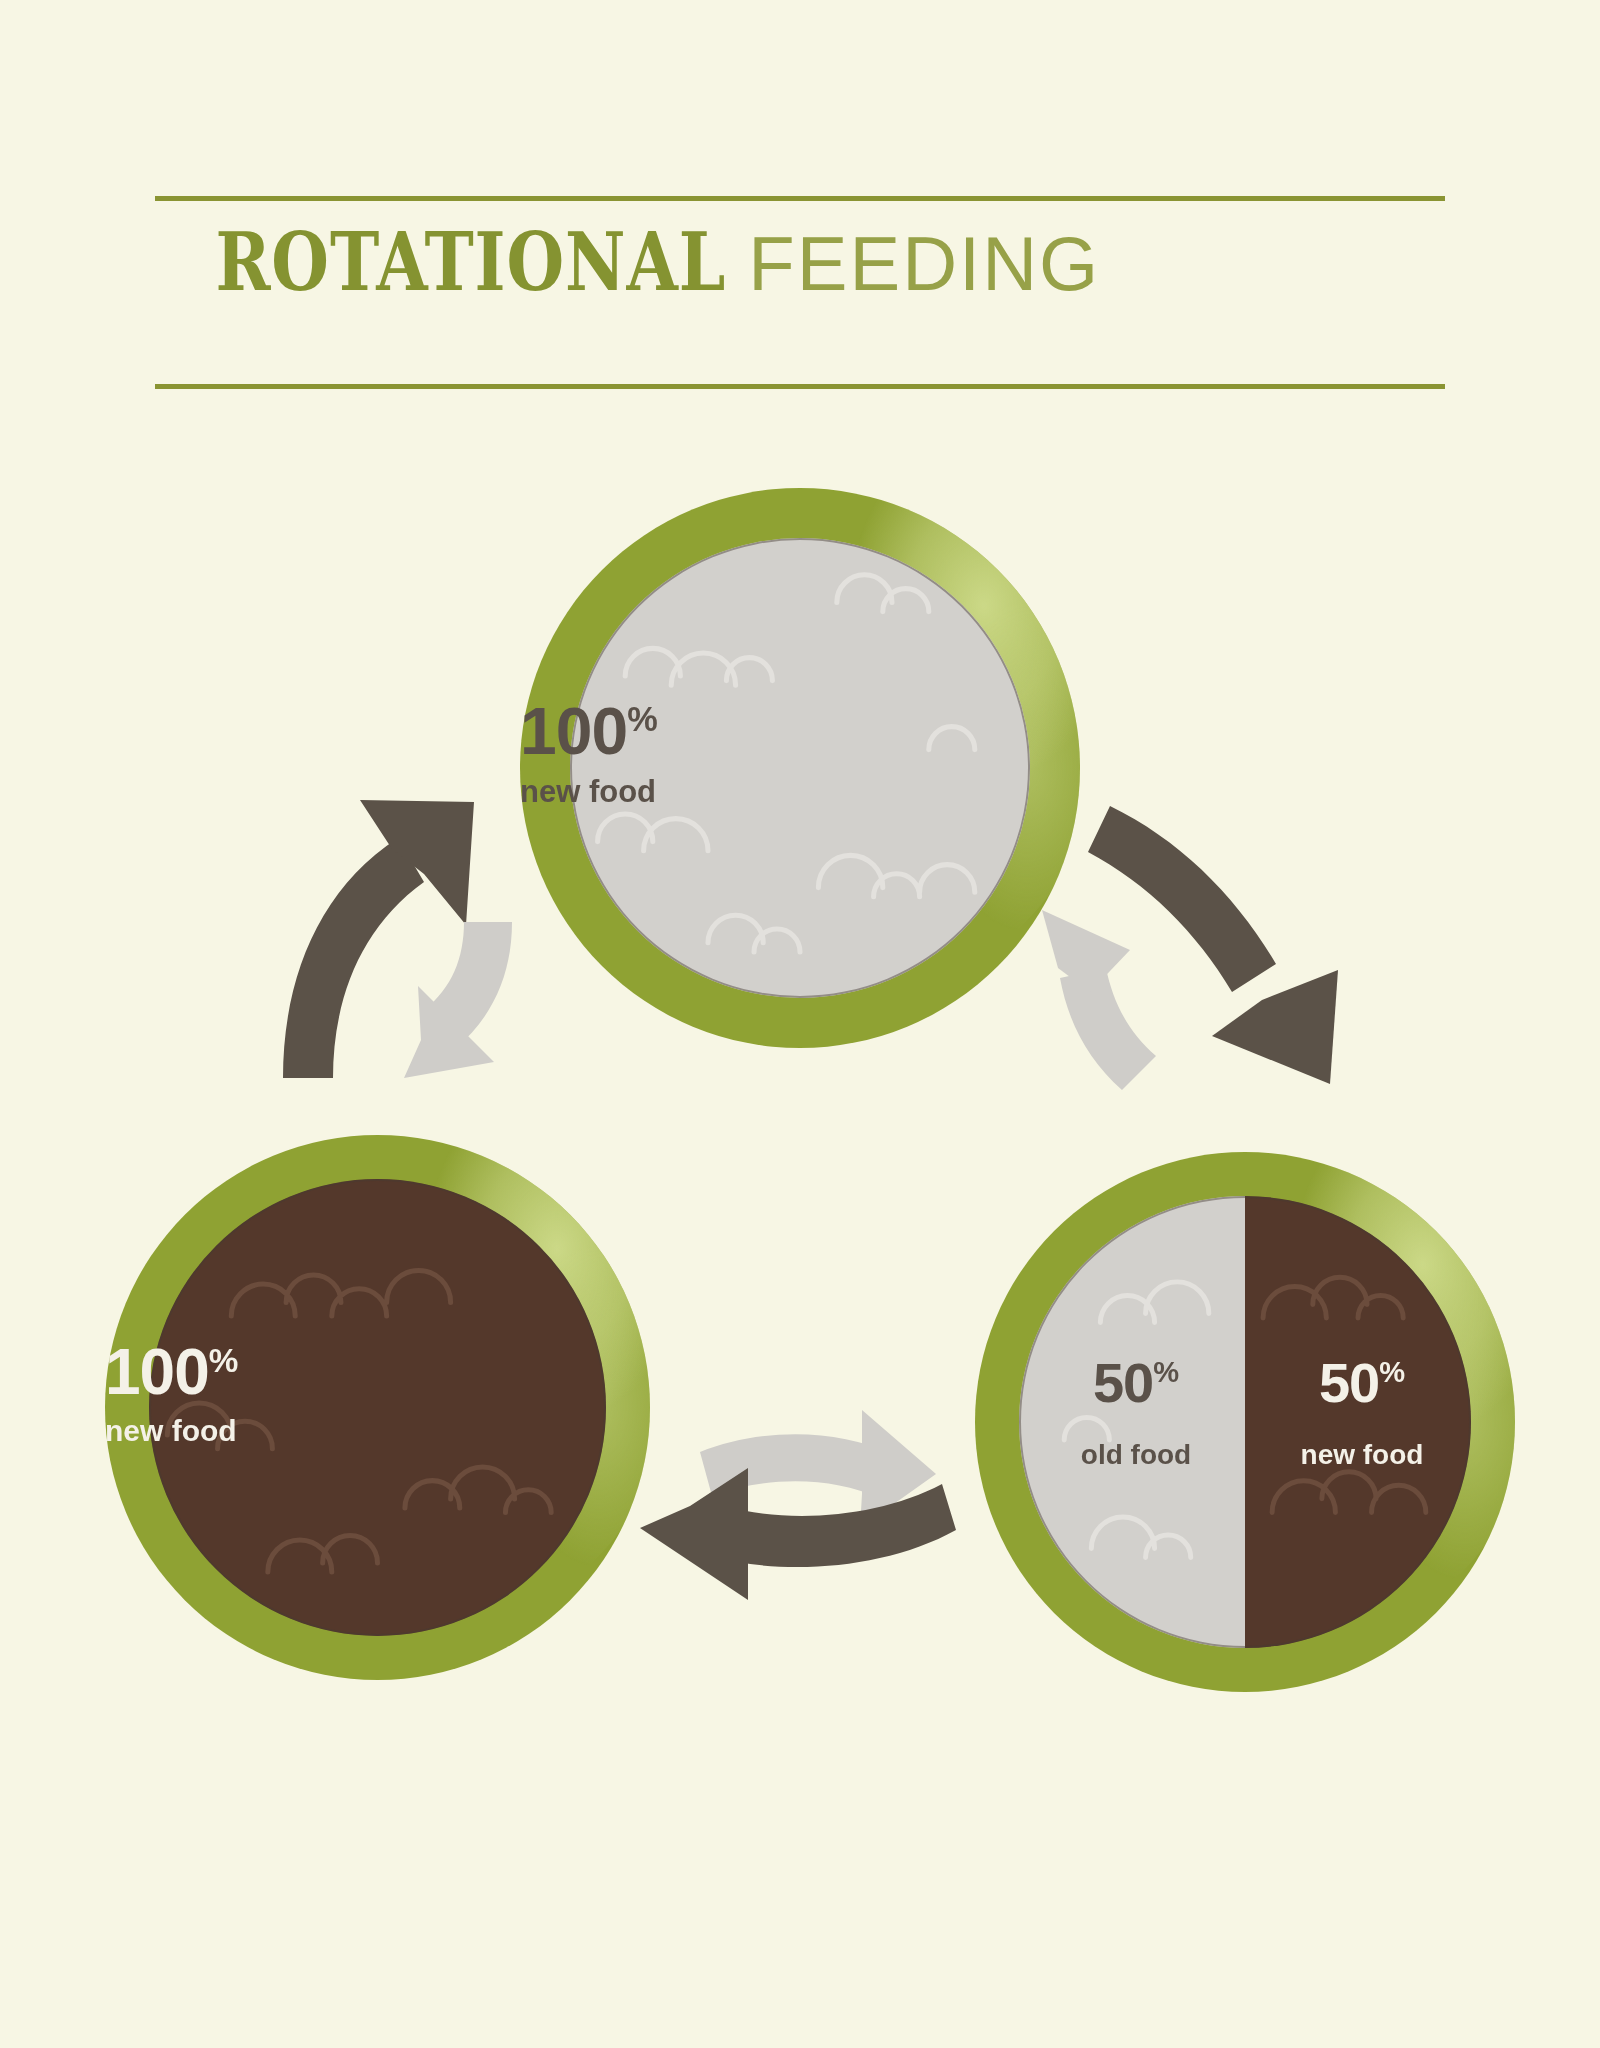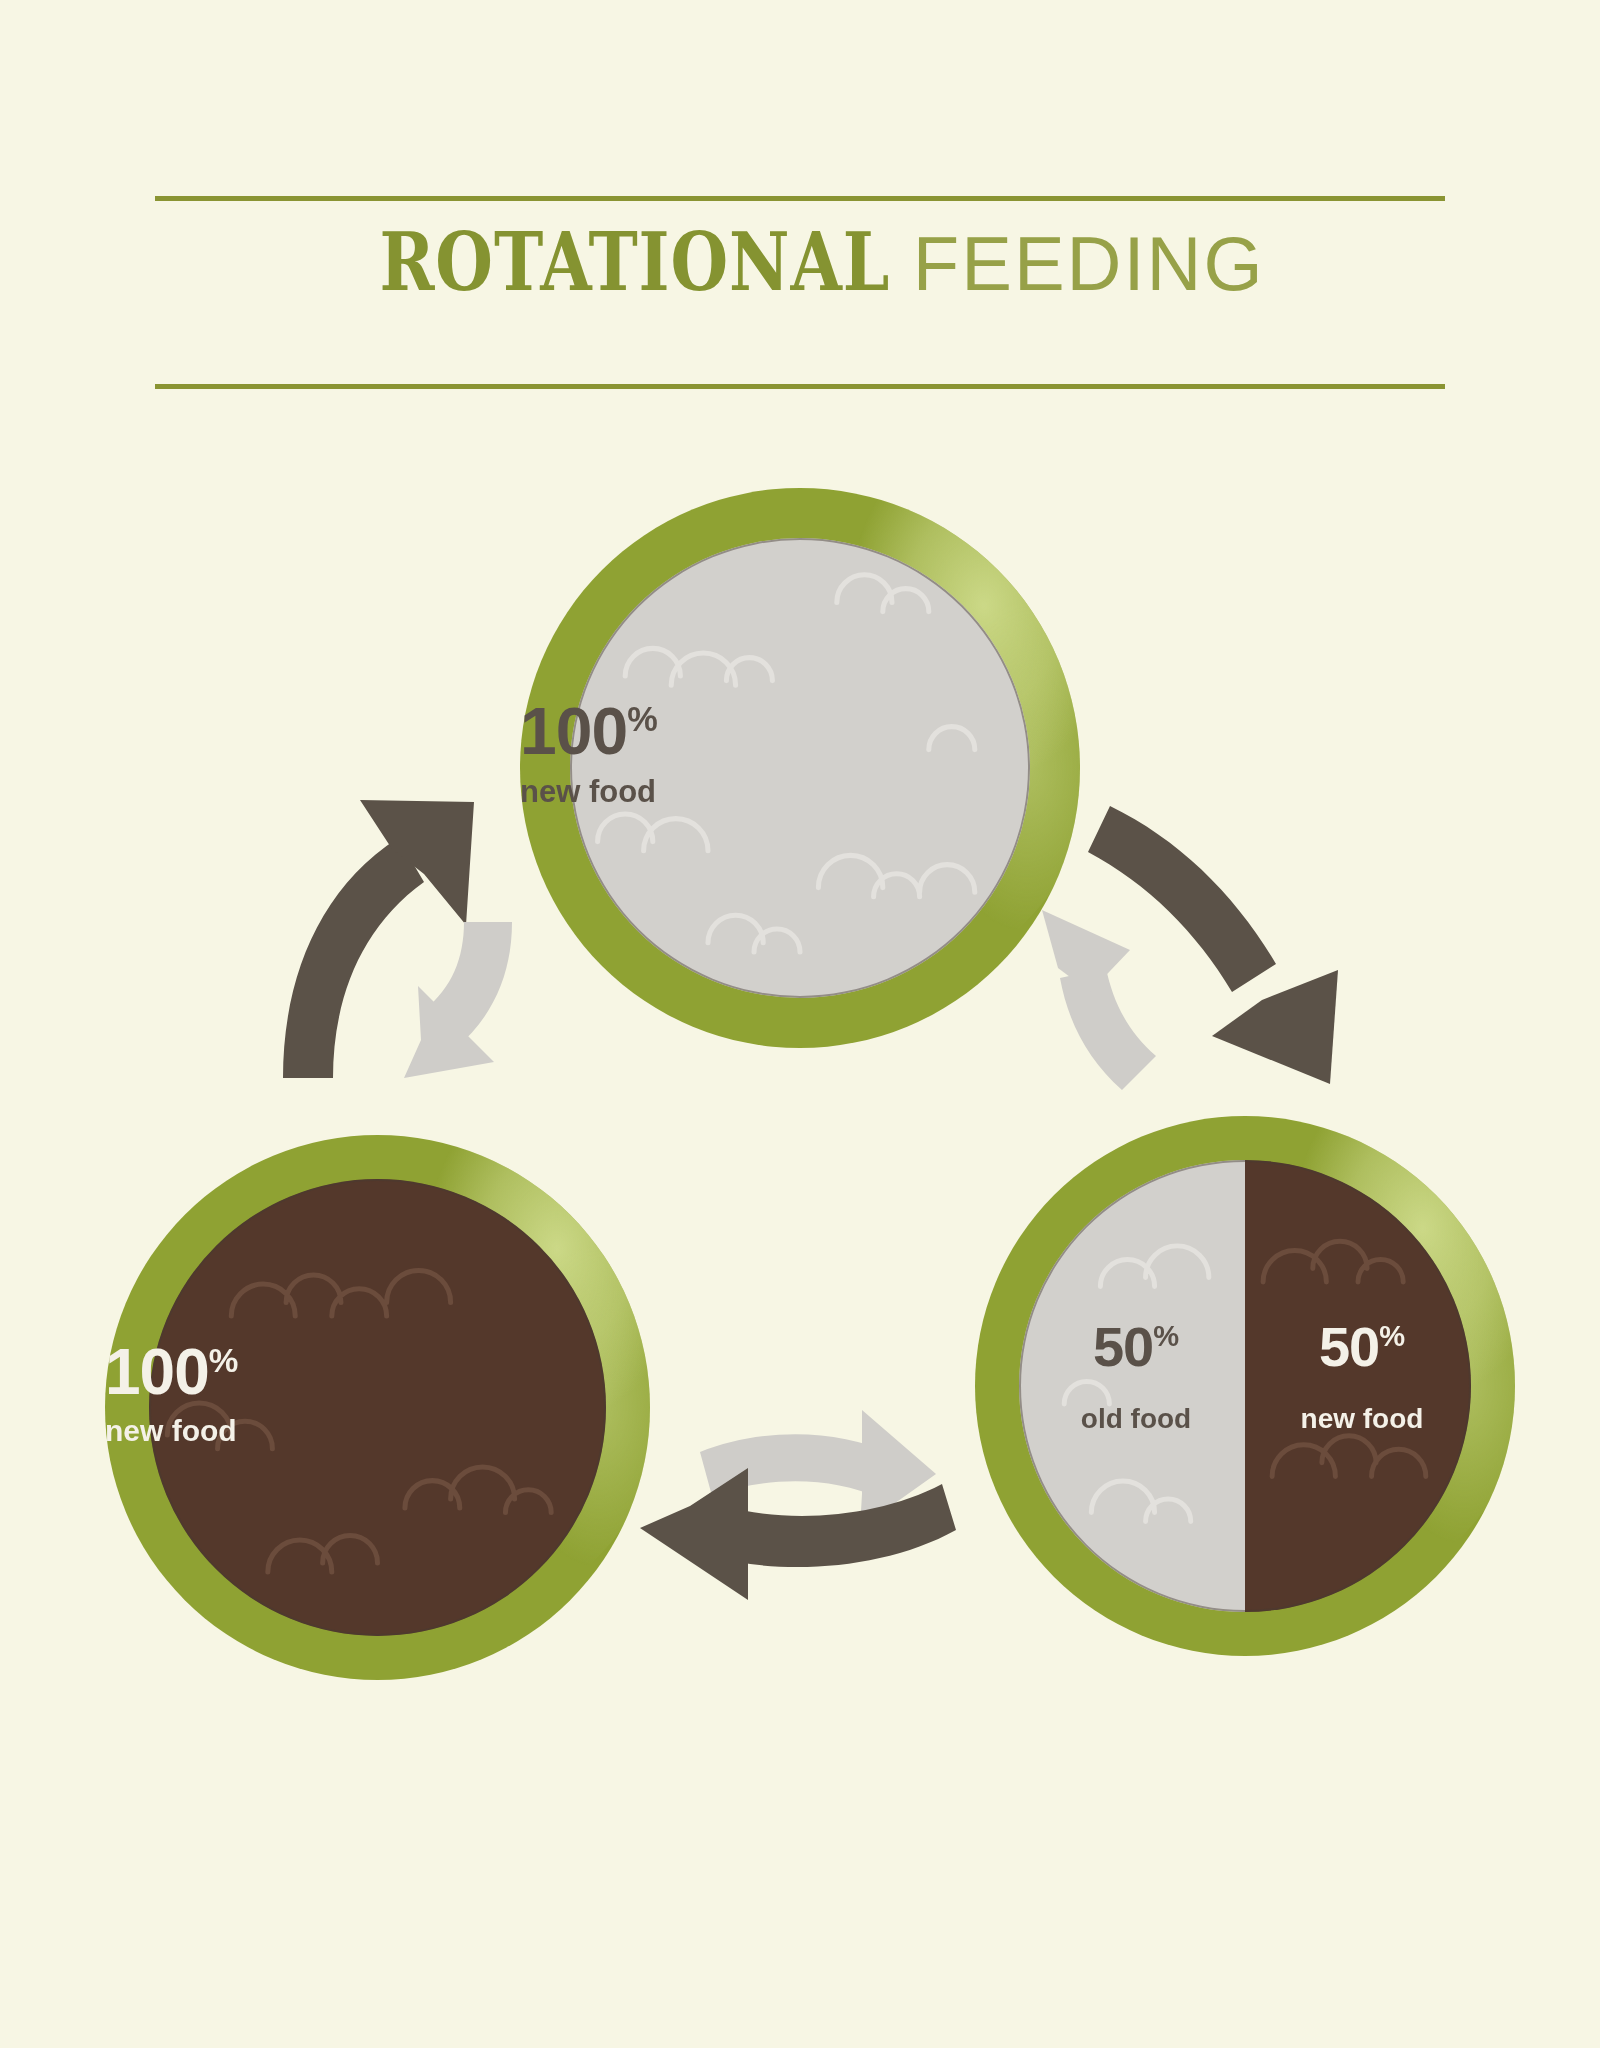--- a/index.html
+++ b/index.html
@@ -35,24 +35,24 @@
     left: 0;
     width: 1290px;
     height: 5px;
     background: #8a9432;
   }
   .rule-top { top: 0px; }
   .rule-bottom { top: 188px; }
 
   .title {
     position: absolute;
-    left: 0;
+    left: 16px;
     top: 26px;
     width: 1290px;
-    text-align: center;
+    text-align: left;
     white-space: nowrap;
     line-height: 1;
   }
   .title-strong {
     font-family: "DejaVu Serif", serif;
     font-weight: bold;
     font-size: 80px;
     letter-spacing: 1px;
     color: #859331;
     font-stretch: condensed;
@@ -162,21 +162,21 @@
     height: 545px;
   }
   #node-left .inner { inset: 44px; }
   #node-left .label { left: 0; right: 0; top: 205px; }
   #node-left .pct { font-size: 64px; }
   #node-left .sub { font-size: 30px; margin-top: 12px; display: block; }
 
   
   #node-right {
     left: 975px;
-    top: 1116px;
+    top: 1152px;
     width: 540px;
     height: 540px;
   }
   #node-right .inner { inset: 44px; }
   .half {
     position: absolute;
     top: 0;
     height: 100%;
     width: 50%;
     overflow: hidden;

